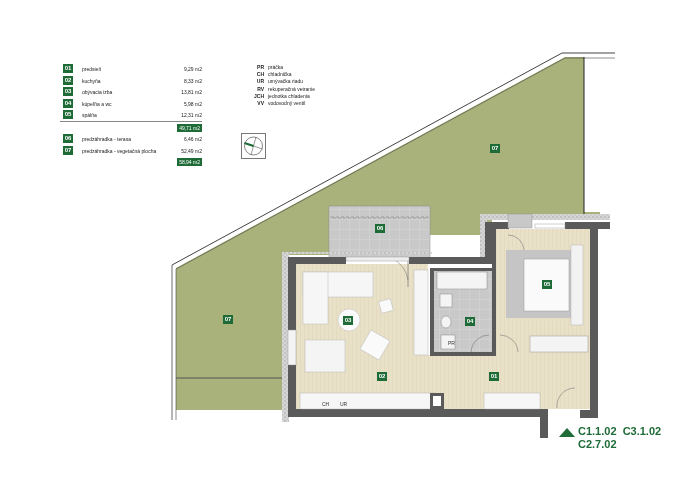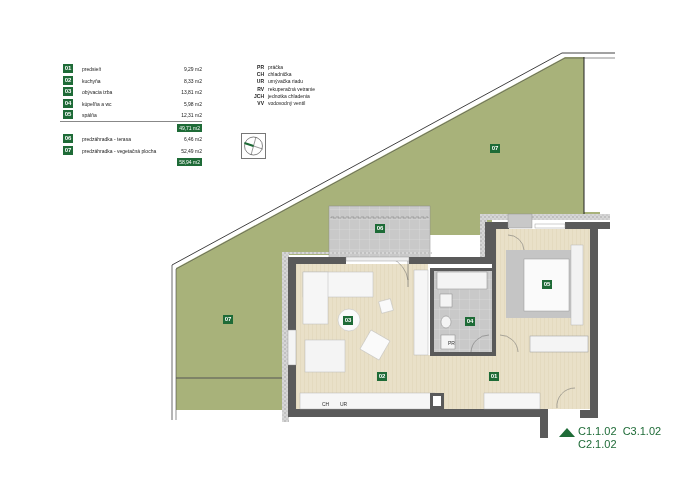--- a/index.html
+++ b/index.html
@@ -10,21 +10,21 @@
   .lrow .name{position:absolute;left:22px;top:3px;}
   .lrow .area{position:absolute;right:0;top:3px;}
   .sum{position:relative;height:11px;border-top:1px solid #888;}
   .sum .badge{position:absolute;right:0;top:2px;background:#1e6b37;color:#fff;font-size:5px;padding:1px 2px;}
   .abbr{position:absolute;left:240px;top:64px;font-size:5px;color:#222;}
   .abbr .r{height:7.2px;position:relative;width:120px;}
   .abbr .k{position:absolute;right:96px;font-weight:bold;}
   .abbr .v{position:absolute;left:28px;}
   .compass{position:absolute;left:241px;top:133px;width:23px;height:24px;border:1px solid #777;}
   .label{position:absolute;background:#1e6b37;color:#fff;font-size:6px;font-weight:bold;width:10px;height:9px;line-height:9px;text-align:center;}
-  .codes{position:absolute;left:578px;top:425px;color:#1e6b37;font-weight:normal;font-size:11px;line-height:13px;}
+  .codes{position:absolute;left:578px;top:425px;color:#1e6b37;font-weight:bold;font-size:11px;line-height:13px;}
   .tri{position:absolute;left:559px;top:428px;width:0;height:0;border-left:8px solid transparent;border-right:8px solid transparent;border-bottom:9px solid #1e6b37;}
 </style>
 </head>
 <body>
 
 <div class="legend">
   <div class="lrow">
       <span class="num">01</span>
       <span class="name">predsieň</span>
       <span class="area">9,29 m2</span>
@@ -201,14 +201,14 @@
 <div class="label" style="left:490px;top:144px">07</div>
 <div class="label" style="left:223px;top:315px">07</div>
 
 <div style="position:absolute;left:448px;top:340px;font-size:5px;color:#333">PR</div>
 <div style="position:absolute;left:322px;top:401px;font-size:5px;color:#333">CH</div>
 <div style="position:absolute;left:340px;top:401px;font-size:5px;color:#333">UR</div>
 
 <div class="tri"></div>
 <div class="codes">
   <div style="white-space:pre">C1.1.02  C3.1.02</div>
-  <div>C2.1.02</div>
+  <div>C2.7.02</div>
 </div>
 
 </body></html>

